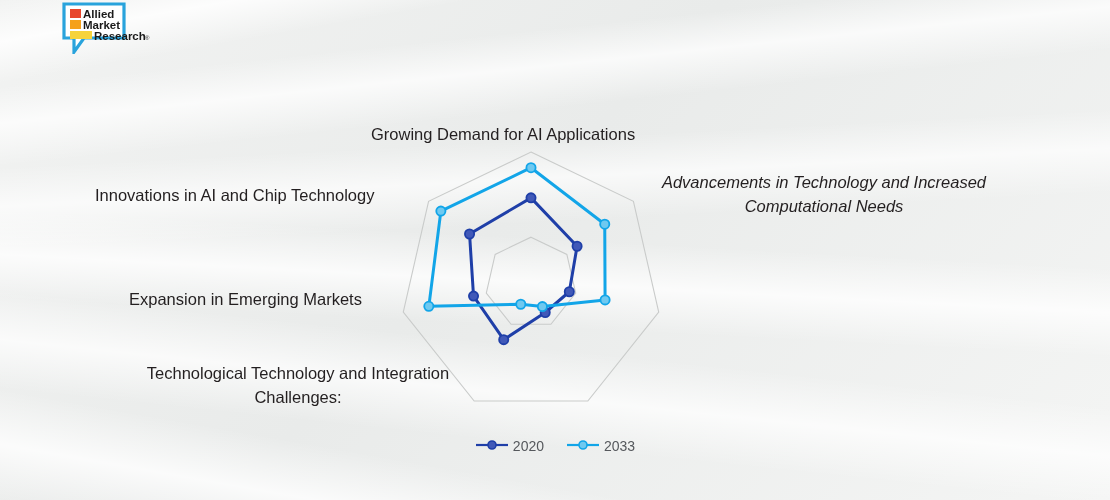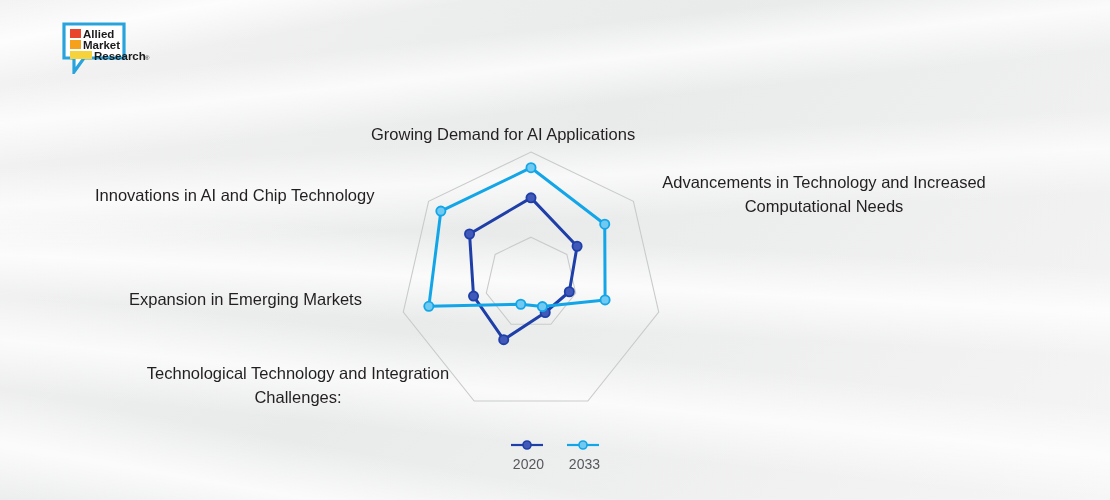--- a/index.html
+++ b/index.html
@@ -15,35 +15,35 @@
     background:
       linear-gradient(170deg, rgba(255,255,255,0) 0%, rgba(255,255,255,.85) 6%, rgba(255,255,255,0) 12%),
       linear-gradient(174deg, rgba(255,255,255,0) 14%, rgba(255,255,255,.75) 20%, rgba(255,255,255,0) 27%),
       linear-gradient(177deg, rgba(255,255,255,0) 30%, rgba(255,255,255,.7) 37%, rgba(255,255,255,0) 45%),
       linear-gradient(183deg, rgba(255,255,255,0) 48%, rgba(255,255,255,.8) 56%, rgba(255,255,255,0) 64%),
       linear-gradient(186deg, rgba(255,255,255,0) 66%, rgba(255,255,255,.75) 74%, rgba(255,255,255,0) 82%),
       linear-gradient(190deg, rgba(255,255,255,0) 84%, rgba(255,255,255,.8) 92%, rgba(255,255,255,0) 100%),
       linear-gradient(135deg,#f2f3f2 0%,#e9ebea 45%,#f4f5f4 100%);
   }
   .logo{
-    position:absolute;left:18px;top:22px;width:92px;height:52px;padding-left:44px;
+    position:absolute;left:18px;top:2px;width:92px;height:52px;padding-left:44px;
   }
   .radar-svg{position:absolute;left:0;top:0;}
   .axis-label{
     position:absolute;
     font-size:16.5px;
     color:#231f20;
     line-height:1.45;
     white-space:pre-line;
   }
   .legend{
     position:absolute;left:0;right:0;top:438px;
     display:flex;justify-content:center;align-items:center;gap:22px;
   }
-  .legend-item{display:flex;align-items:flex-end;gap:4px;flex-direction:column;}
+  .legend-item{display:flex;align-items:flex-start;gap:4px;}
   .legend-text{font-size:14px;color:#55585c;}
 </style>
 </head>
 <body>
 
 <div id="page">
 
   <div class="logo">
     <svg width="92" height="52" viewBox="0 0 92 52">
       <path d="M2 2 H62 V36 H22 L12 50 L12 36 H2 Z" fill="#ffffff" stroke="#29a3dc" stroke-width="3.2"></path>
@@ -81,21 +81,21 @@
           <circle cx="542.37" cy="306.61" r="4.6" fill="#6fc9f0" stroke="#12a5e8" stroke-width="1.8"></circle>
           <circle cx="520.77" cy="304.24" r="4.6" fill="#6fc9f0" stroke="#12a5e8" stroke-width="1.8"></circle>
           <circle cx="428.83" cy="306.32" r="4.6" fill="#6fc9f0" stroke="#12a5e8" stroke-width="1.8"></circle>
           <circle cx="440.87" cy="211.12" r="4.6" fill="#6fc9f0" stroke="#12a5e8" stroke-width="1.8"></circle>
         </g>
       </g>
   </svg>
 
   <div class="axis-label" style="left:371px;top:123px;text-align:left;">Growing Demand for AI Applications</div>
 
-  <div class="axis-label" style="left:626px;top:171px;width:396px;text-align:center;">Advancements in Technology and Increased
+  <div class="axis-label" style="left:626px;top:171px;width:396px;text-align:center;font-style:italic;">Advancements in Technology and Increased
 Computational Needs</div>
 
 
 
   <div class="axis-label" style="left:113px;top:362px;width:370px;text-align:center;">Technological Technology and Integration
 Challenges:</div>
 
   <div class="axis-label" style="left:129px;top:288px;">Expansion in Emerging Markets</div>
 
   <div class="axis-label" style="left:95px;top:184px;">Innovations in AI and Chip Technology</div>

